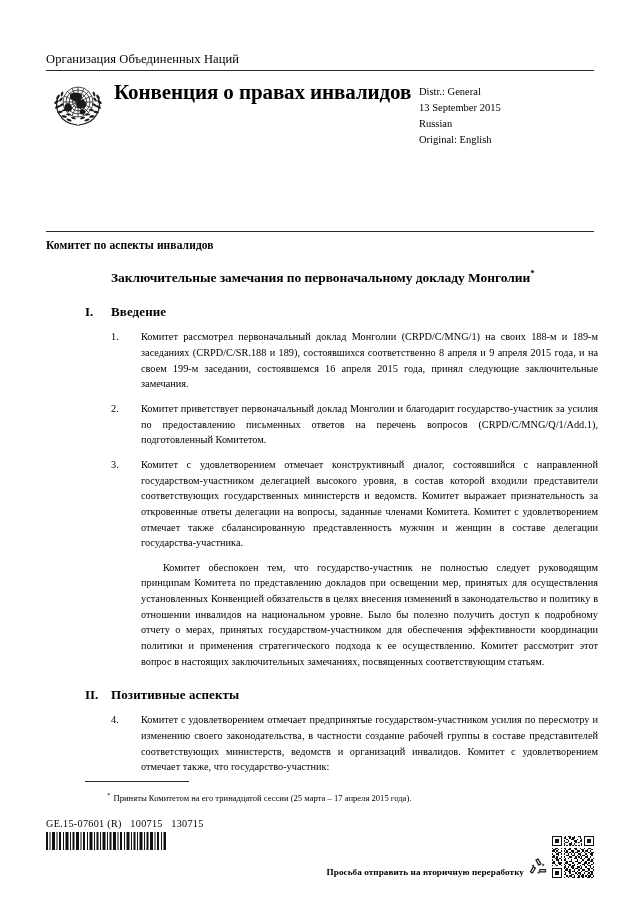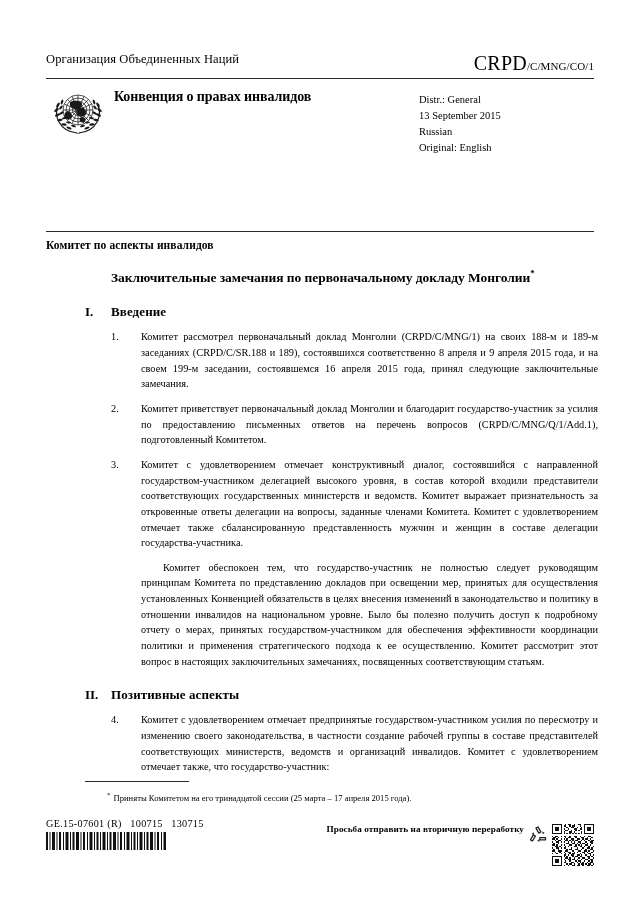--- a/index.html
+++ b/index.html
@@ -62,21 +62,21 @@
     align-items: flex-start;
     margin-top: 7px;
   }
   .emblem-wrap {
     width: 66px;
     flex: 0 0 66px;
     padding-top: 1px;
   }
   .conv-title {
     flex: 1 1 auto;
-    font-size: 14px;
+    font-size: 21px;
     font-weight: bold;
     line-height: 1.22;
     padding-left: 2px;
     padding-top: 2px;
     letter-spacing: -0.1px;
   }
   .distr-block {
     flex: 0 0 175px;
     width: 175px;
     font-size: 10.5px;
@@ -207,23 +207,23 @@
     white-space: pre;
   }
   .barcode {
     margin-top: 3px;
     height: 18px;
     width: 124px;
   }
   .footer-right {
     position: absolute;
     right: 0;
-    top: 6px;
+    top: 18px;
     display: flex;
-    align-items: flex-start;
+    align-items: flex-end;
   }
   .recycle-text {
     font-size: 9.2px;
     font-weight: bold;
     letter-spacing: 0.05px;
     white-space: nowrap;
     padding-right: 3px;
     padding-bottom: 1px;
   }
   .recycle-icon { width: 22px; height: 22px; }
@@ -231,23 +231,20 @@
 </style>
 </head>
 <body>
 
 <div id="page">
 
   <div class="masthead">
 
     <div class="masthead-top">
       <div class="org-name">Организация Объединенных Наций</div>
-      <div class="doc-symbol">
-        <span class="sym-main">CRPD</span><span class="sym-sub">/C/MNG/CO/1</span>
-      </div>
     </div>
 
     <div class="rule-top"></div>
 
     <div class="masthead-body">
 
       <div class="emblem-wrap">
         <svg width="64" height="52" viewBox="0 0 128 104">
           <g fill="none" stroke="#1a1a1a" stroke-width="1.5">
 

